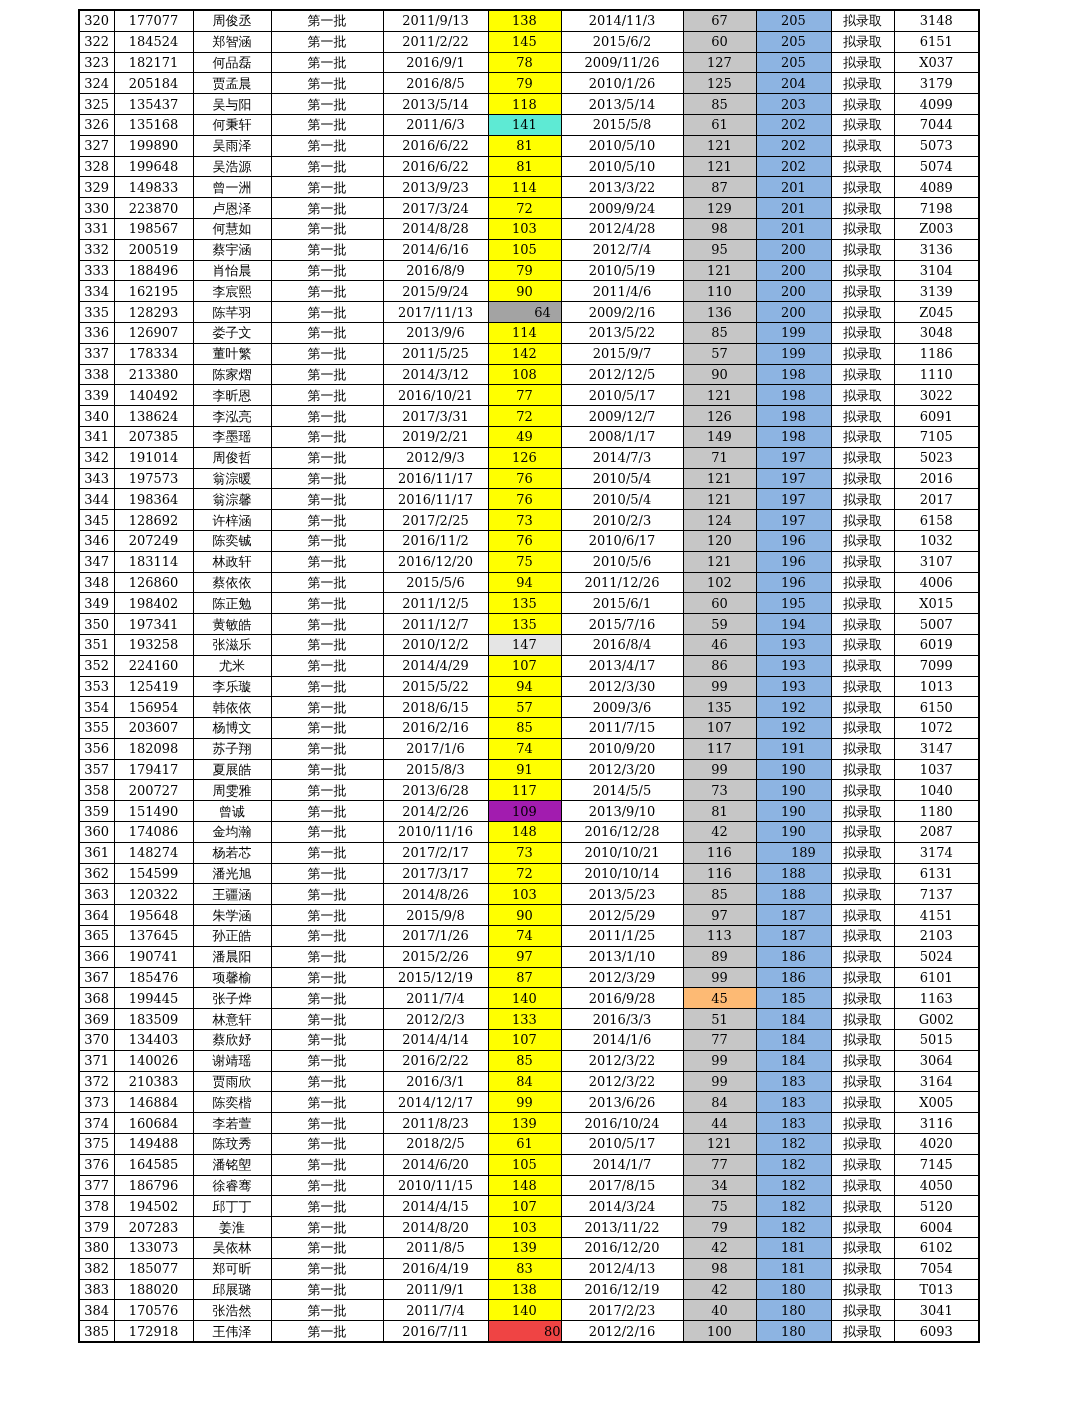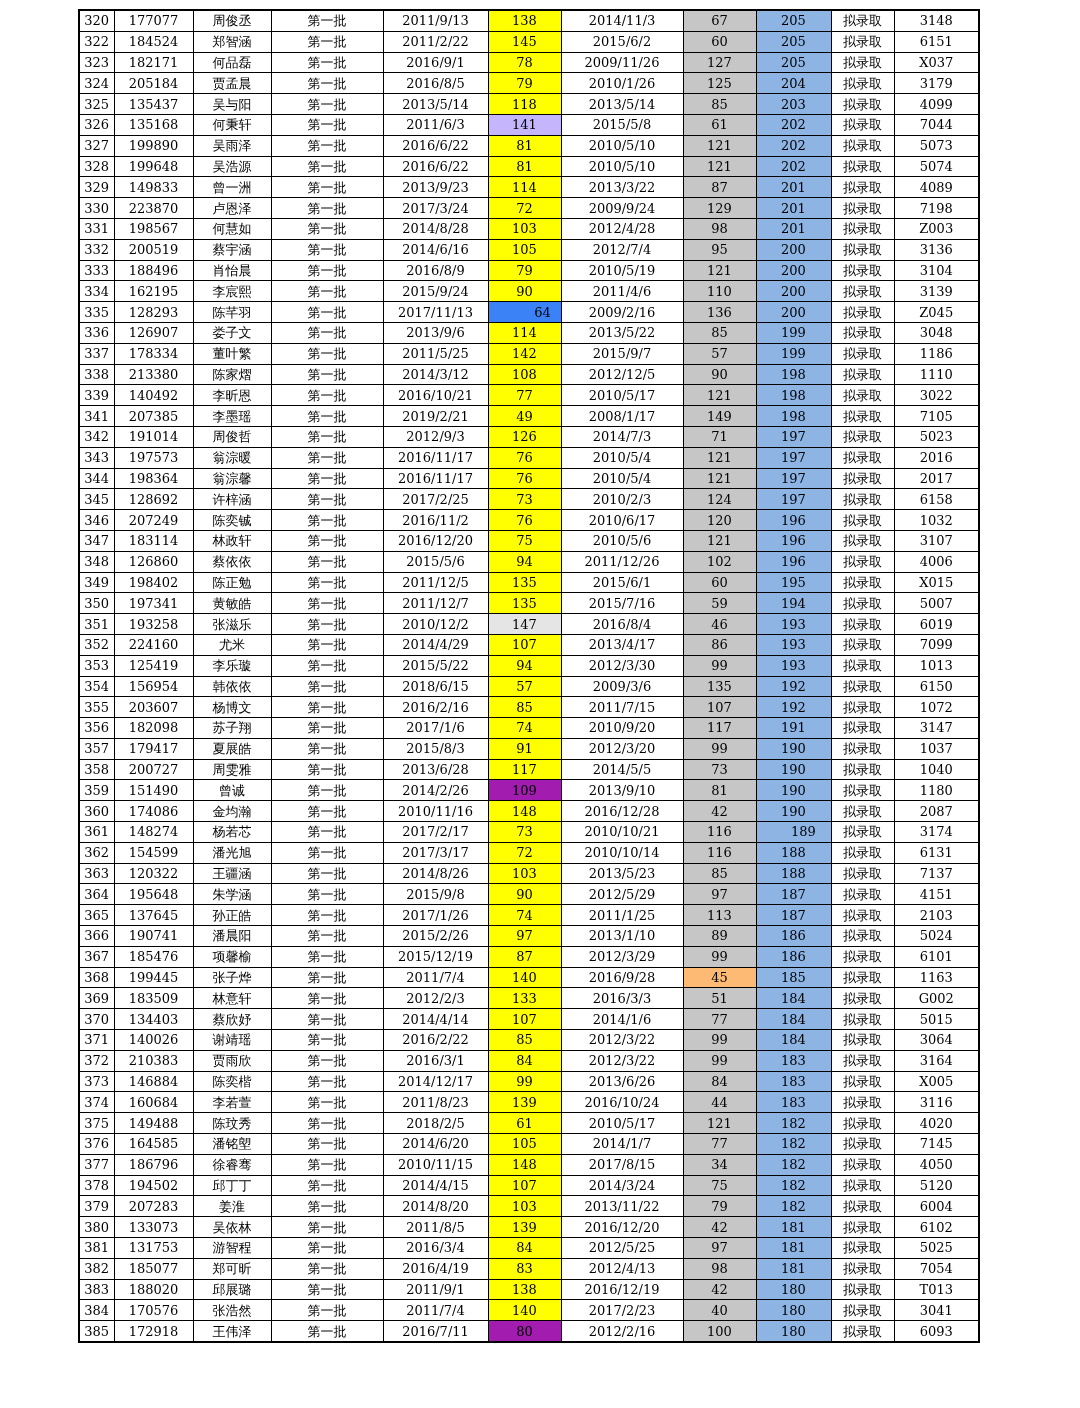--- a/index.html
+++ b/index.html
@@ -117,21 +117,21 @@
           <td style="background: rgb(141, 180, 226);">203</td>
           <td>拟录取</td>
           <td>4099</td>
         </tr>
         <tr>
           <td>326</td>
           <td>135168</td>
           <td>何秉轩</td>
           <td>第一批</td>
           <td>2011/6/3</td>
-          <td style="background: #c4b5fd; margin-top: 24px;">141</td>
+          <td style="background: #5eead4; margin-top: 24px;">141</td>
           <td>2015/5/8</td>
           <td style="background: rgb(198, 198, 198);">61</td>
           <td style="background: rgb(141, 180, 226);">202</td>
           <td>拟录取</td>
           <td>7044</td>
         </tr>
         <tr>
           <td>327</td>
           <td>199890</td>
           <td>吴雨泽</td>
@@ -234,21 +234,21 @@
           <td style="background: rgb(141, 180, 226);">200</td>
           <td>拟录取</td>
           <td>3139</td>
         </tr>
         <tr>
           <td>335</td>
           <td>128293</td>
           <td>陈芊羽</td>
           <td>第一批</td>
           <td>2017/11/13</td>
-          <td style="background: #3b82f6; padding-left: 36px;">64</td>
+          <td style="background: #a3a3a3; padding-left: 36px;">64</td>
           <td>2009/2/16</td>
           <td style="background: rgb(198, 198, 198);">136</td>
           <td style="background: rgb(141, 180, 226);">200</td>
           <td>拟录取</td>
           <td>Z045</td>
         </tr>
         <tr>
           <td>336</td>
           <td>126907</td>
           <td>娄子文</td>
@@ -294,20 +294,33 @@
           <td>第一批</td>
           <td>2016/10/21</td>
           <td style="background: rgb(255, 255, 0);">77</td>
           <td>2010/5/17</td>
           <td style="background: rgb(198, 198, 198);">121</td>
           <td style="background: rgb(141, 180, 226);">198</td>
           <td>拟录取</td>
           <td>3022</td>
         </tr>
         <tr>
+          <td>340</td>
+          <td>138624</td>
+          <td>李泓亮</td>
+          <td>第一批</td>
+          <td>2017/3/31</td>
+          <td style="background: rgb(255, 255, 0);">72</td>
+          <td>2009/12/7</td>
+          <td style="background: rgb(198, 198, 198);">126</td>
+          <td style="background: rgb(141, 180, 226);">198</td>
+          <td>拟录取</td>
+          <td>6091</td>
+        </tr>
+        <tr>
           <td>341</td>
           <td>207385</td>
           <td>李墨瑶</td>
           <td>第一批</td>
           <td>2019/2/21</td>
           <td style="background: rgb(255, 255, 0);">49</td>
           <td>2008/1/17</td>
           <td style="background: rgb(198, 198, 198);">149</td>
           <td style="background: rgb(141, 180, 226);">198</td>
           <td>拟录取</td>
@@ -814,33 +827,20 @@
           <td>第一批</td>
           <td>2011/8/5</td>
           <td style="background: rgb(255, 255, 0);">139</td>
           <td>2016/12/20</td>
           <td style="background: rgb(198, 198, 198);">42</td>
           <td style="background: rgb(141, 180, 226);">181</td>
           <td>拟录取</td>
           <td>6102</td>
         </tr>
         <tr>
-          <td>381</td>
-          <td>131753</td>
-          <td>游智程</td>
-          <td>第一批</td>
-          <td>2016/3/4</td>
-          <td style="background: rgb(255, 255, 0);">84</td>
-          <td>2012/5/25</td>
-          <td style="background: rgb(198, 198, 198);">97</td>
-          <td style="background: rgb(141, 180, 226);">181</td>
-          <td>拟录取</td>
-          <td>5025</td>
-        </tr>
-        <tr>
           <td>382</td>
           <td>185077</td>
           <td>郑可昕</td>
           <td>第一批</td>
           <td>2016/4/19</td>
           <td style="background: rgb(255, 255, 0);">83</td>
           <td>2012/4/13</td>
           <td style="background: rgb(198, 198, 198);">98</td>
           <td style="background: rgb(141, 180, 226);">181</td>
           <td>拟录取</td>
@@ -871,21 +871,21 @@
           <td style="background: rgb(141, 180, 226);">180</td>
           <td>拟录取</td>
           <td>3041</td>
         </tr>
         <tr>
           <td>385</td>
           <td>172918</td>
           <td>王伟泽</td>
           <td>第一批</td>
           <td>2016/7/11</td>
-          <td style="background: #a21caf;">80</td>
+          <td style="background: #ef4444; text-align: right;">80</td>
           <td>2012/2/16</td>
           <td style="background: rgb(198, 198, 198);">100</td>
           <td style="background: rgb(141, 180, 226);">180</td>
           <td>拟录取</td>
           <td>6093</td>
         </tr>
       </tbody>
   </table>
 </div>
 

